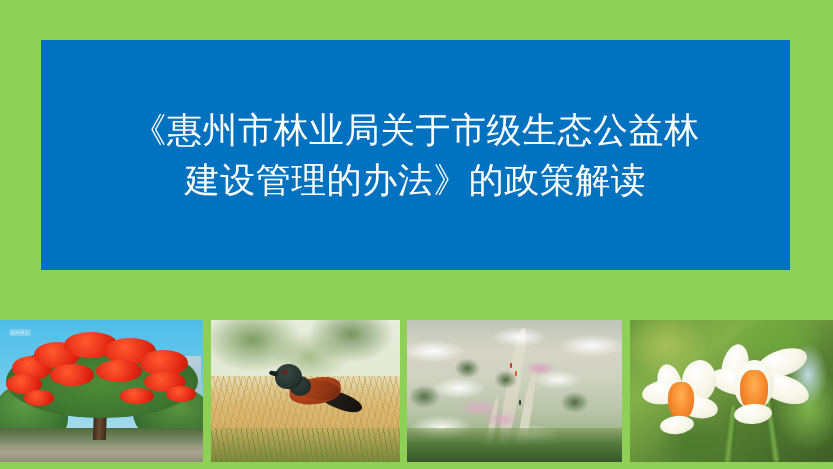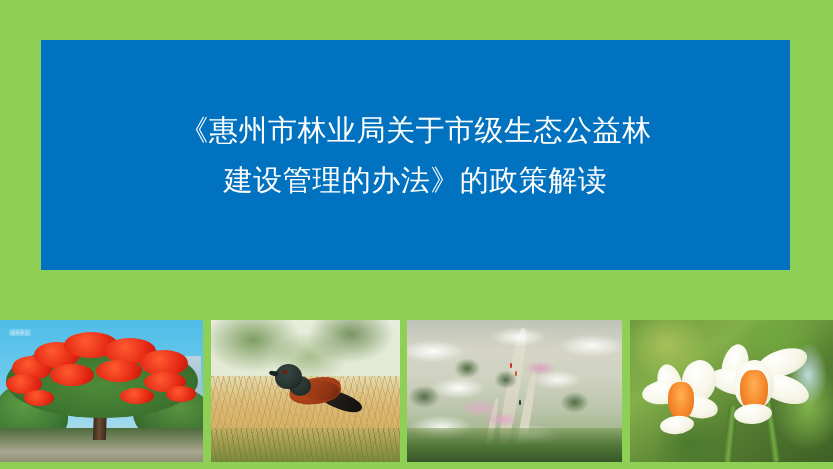--- a/index.html
+++ b/index.html
@@ -32,21 +32,21 @@
     display: flex;
     align-items: center;
     justify-content: center;
     box-sizing: border-box;
     padding: 0 60px;
   }
 
   #title-text {
     color: #FFFFFF;
     font-family: "DejaVu Sans", "Liberation Sans", sans-serif;
-    font-size: 29px;
+    font-size: 35px;
     line-height: 50px;
     text-align: center;
     letter-spacing: 0.5px;
     white-space: pre-line;
     font-weight: 400;
   }
 
   
   #photo-strip {
     position: absolute;

